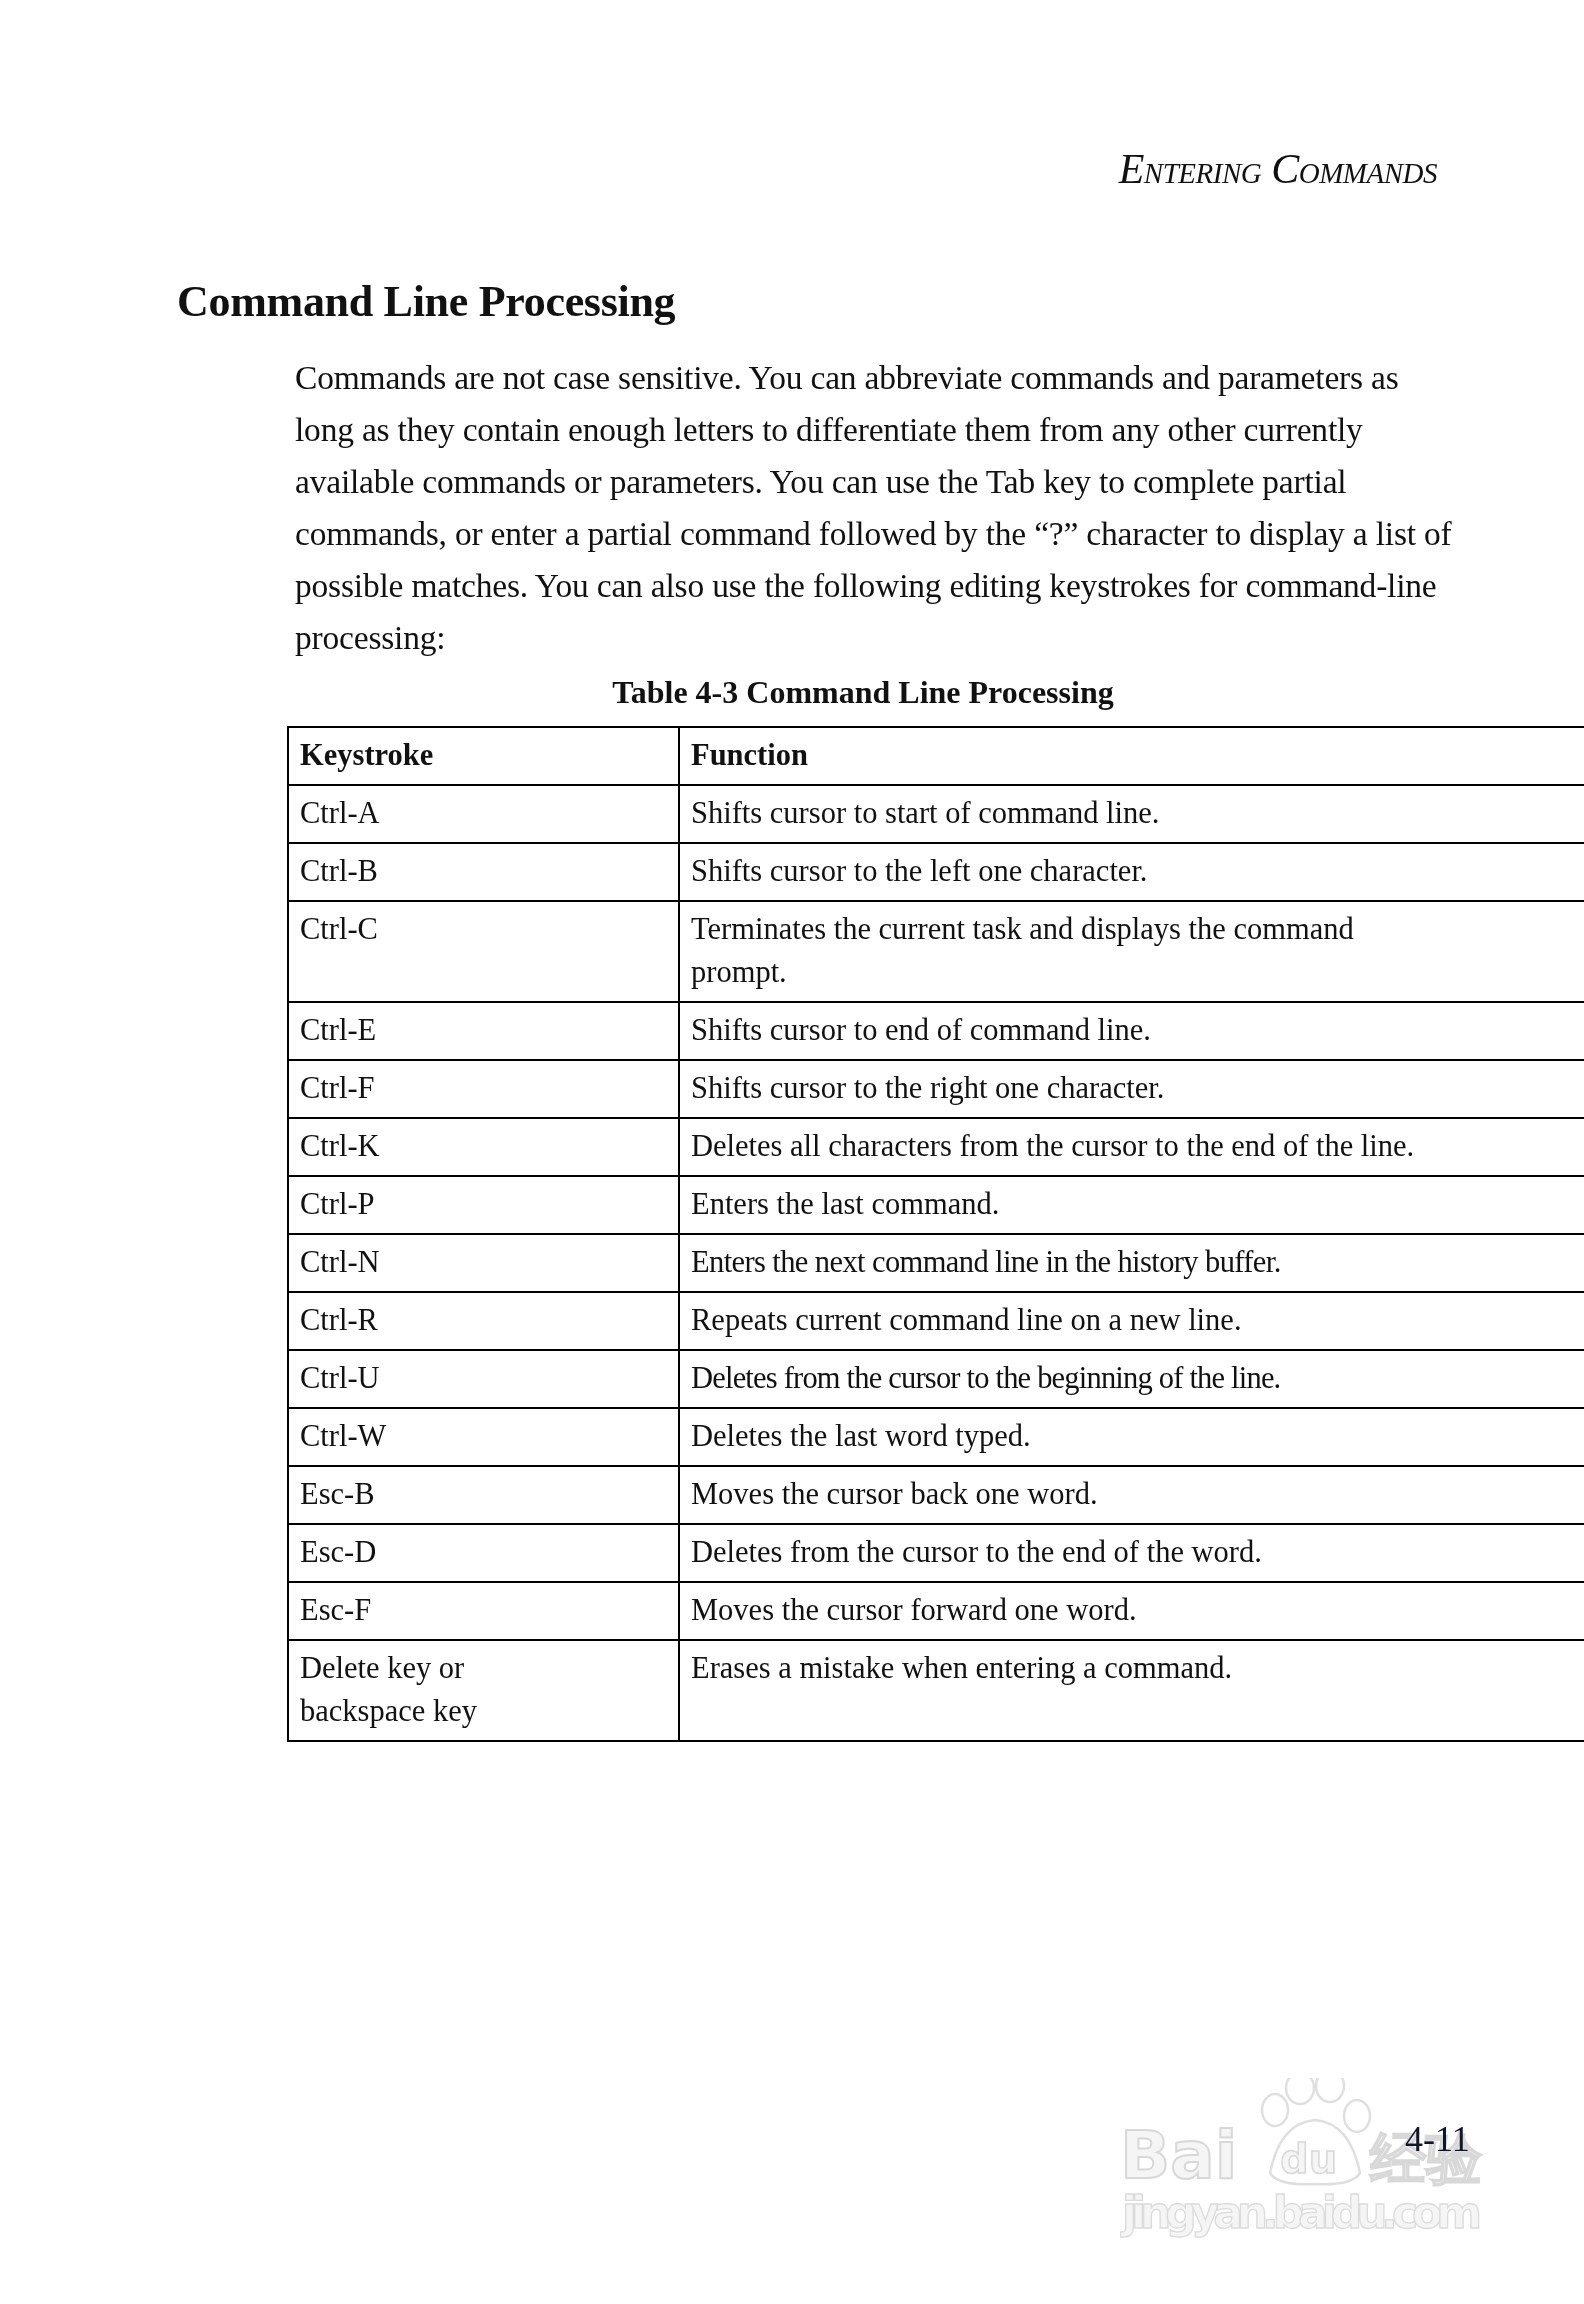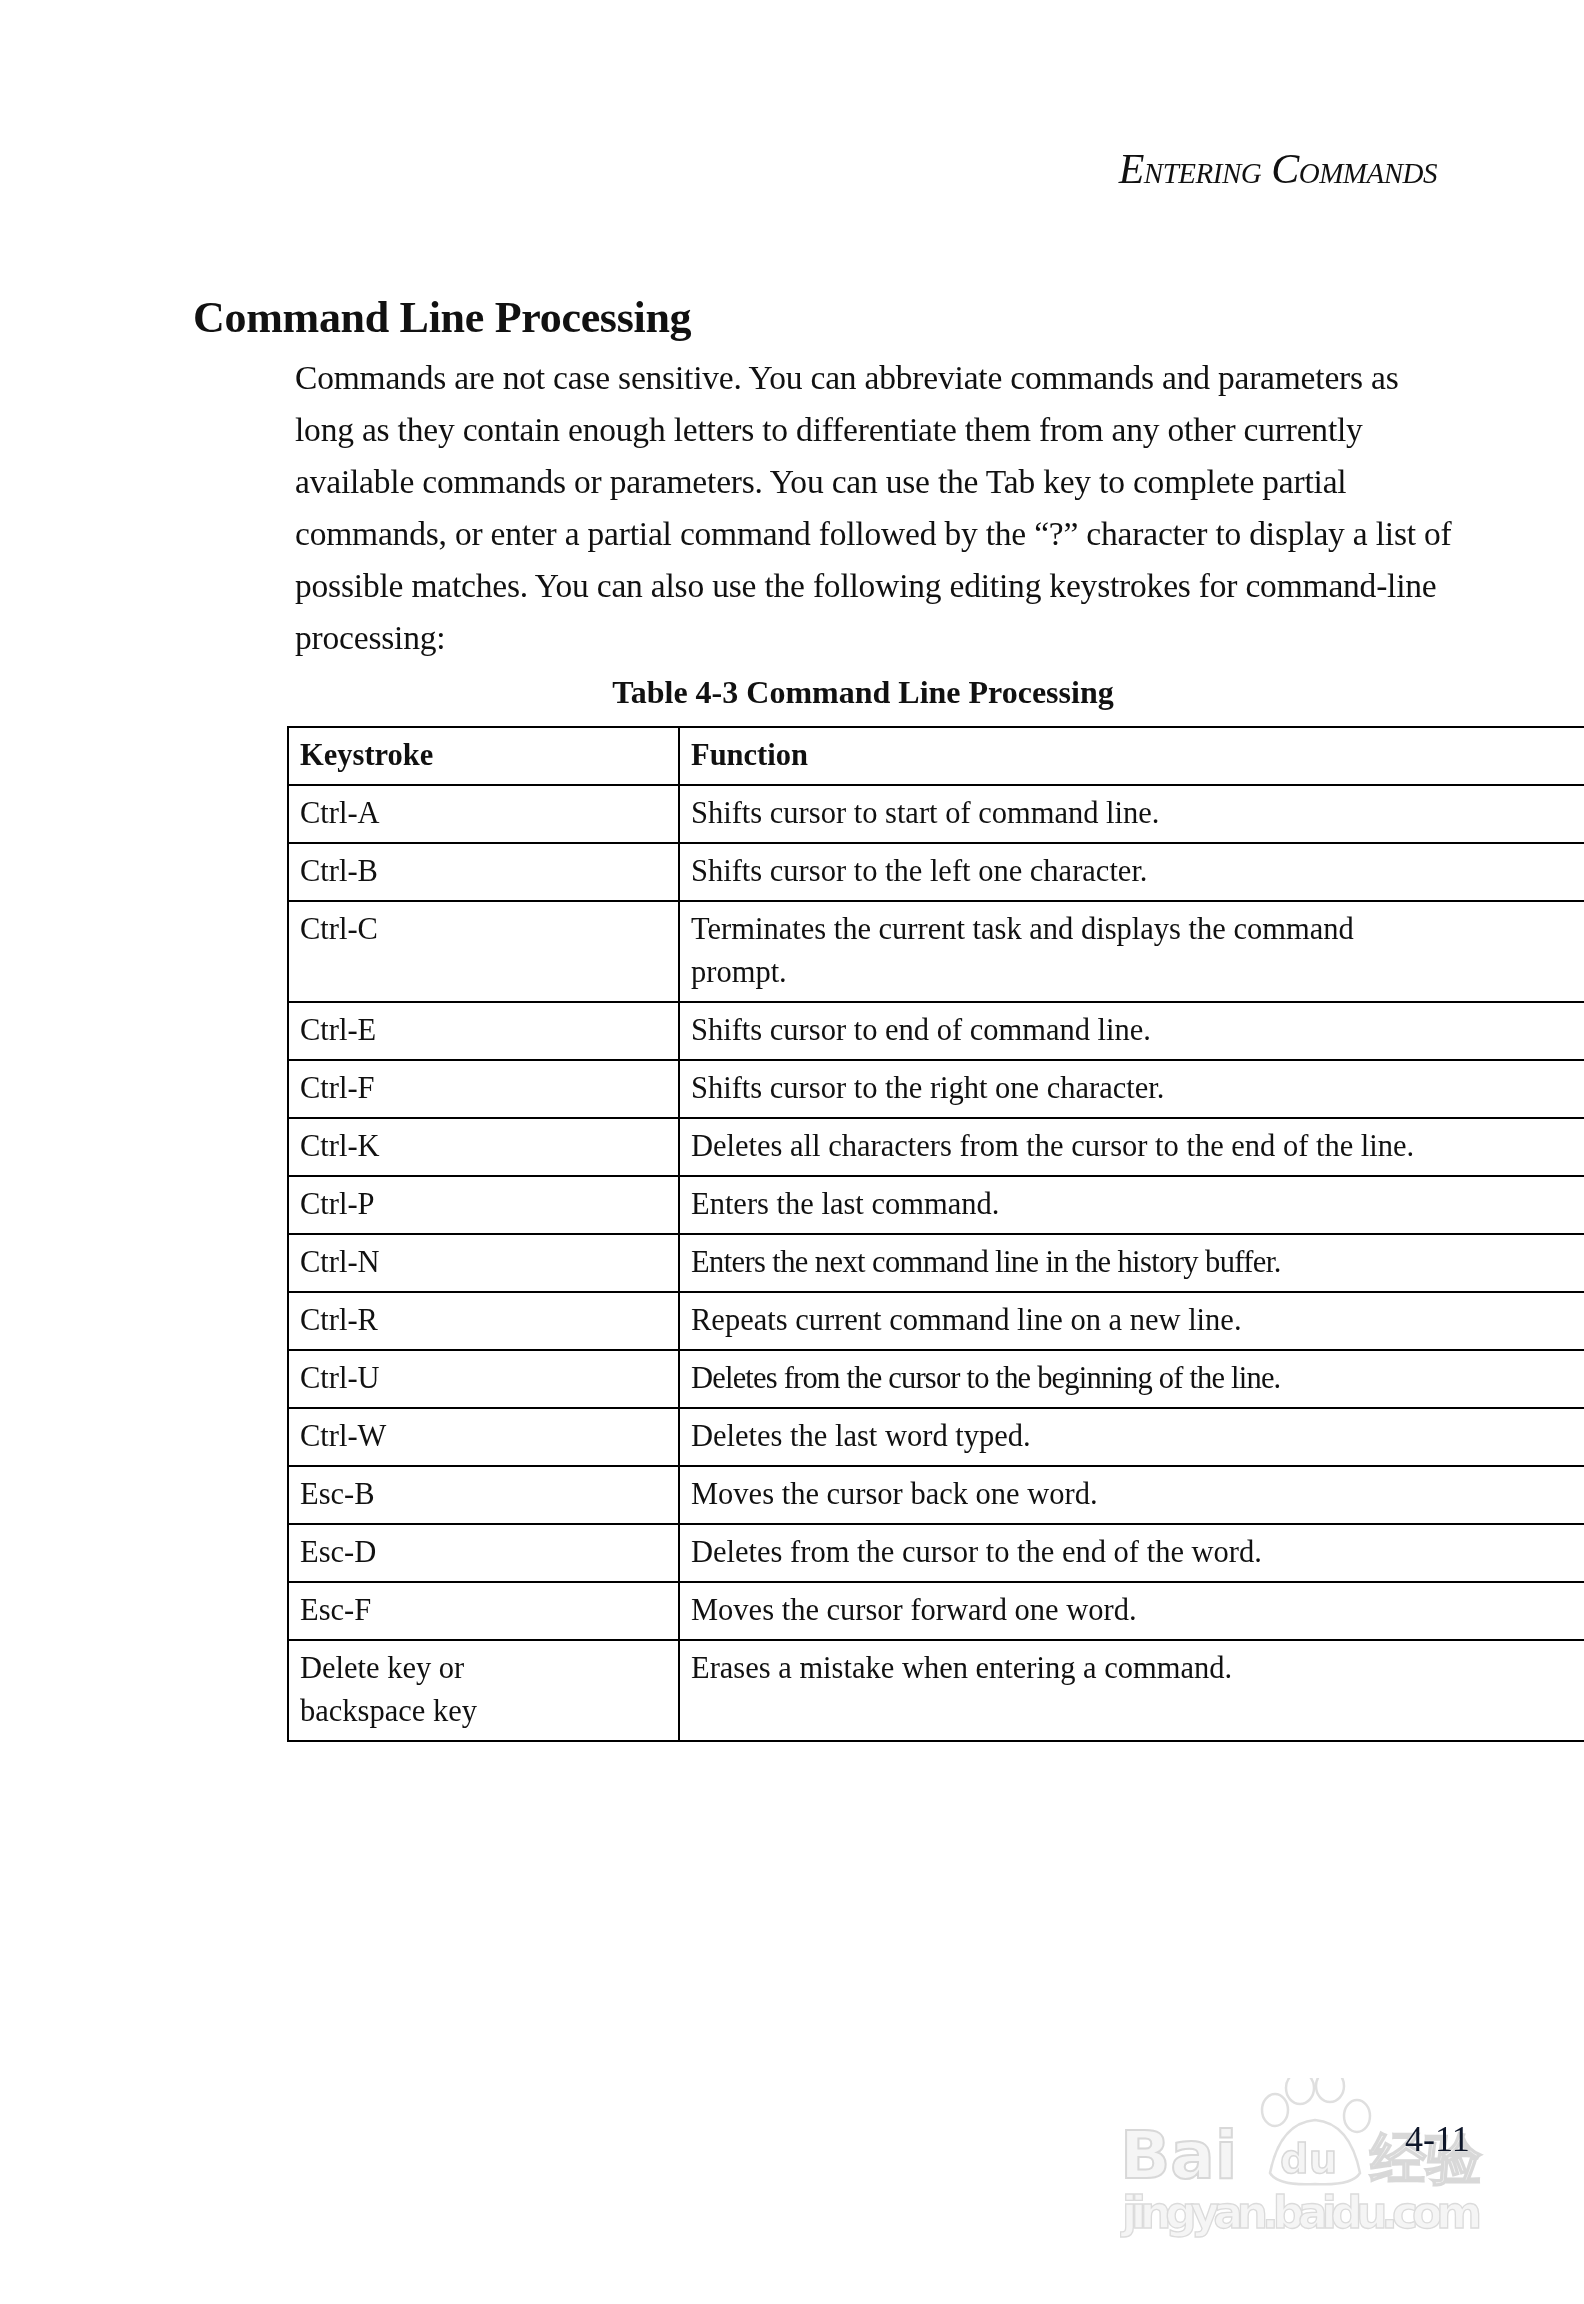--- a/index.html
+++ b/index.html
@@ -1,21 +1,21 @@
 <!DOCTYPE html>
 <html><head>
 <meta charset="utf-8">
 <style>
   html, body { margin: 0; padding: 0; background: #ffffff; }
   body { width: 1584px; height: 2304px; position: relative; overflow: hidden;
          font-family: "Liberation Serif", "DejaVu Serif", serif; color: #111; }
   .running-head { position: absolute; top: 148px; right: 147px; font-style: italic;
          font-variant: small-caps; font-size: 42px; letter-spacing: -0.5px; line-height: 1; }
   .section-title { position: absolute; left: 177px; top: 276px; font-size: 44px;
-         font-weight: bold; margin: 16px; line-height: 1.2; letter-spacing: -0.3px; }
+         font-weight: bold; margin: 0; line-height: 1.2; letter-spacing: -0.3px; }
   .body-para { position: absolute; left: 287px; top: 344px; width: 1160px; margin: 8px;
          font-size: 33.5px; line-height: 52px; letter-spacing: -0.2px; }
   .table-caption { position: absolute; left: 287px; width: 1152px; top: 670px;
          text-align: center; font-weight: bold; font-size: 32px; line-height: 44px; }
   table.cmd-table { position: absolute; left: 287px; top: 726px; width: 1360px;
          border-collapse: collapse; font-size: 30.5px; }
   table.cmd-table td, table.cmd-table th { border: 2.5px solid #000; text-align: left;
          vertical-align: top; padding: 6px 11px 7px 11px; line-height: 43px; font-weight: normal; }
   table.cmd-table th { font-weight: bold; }
   table.cmd-table col.c1 { width: 391px; }

